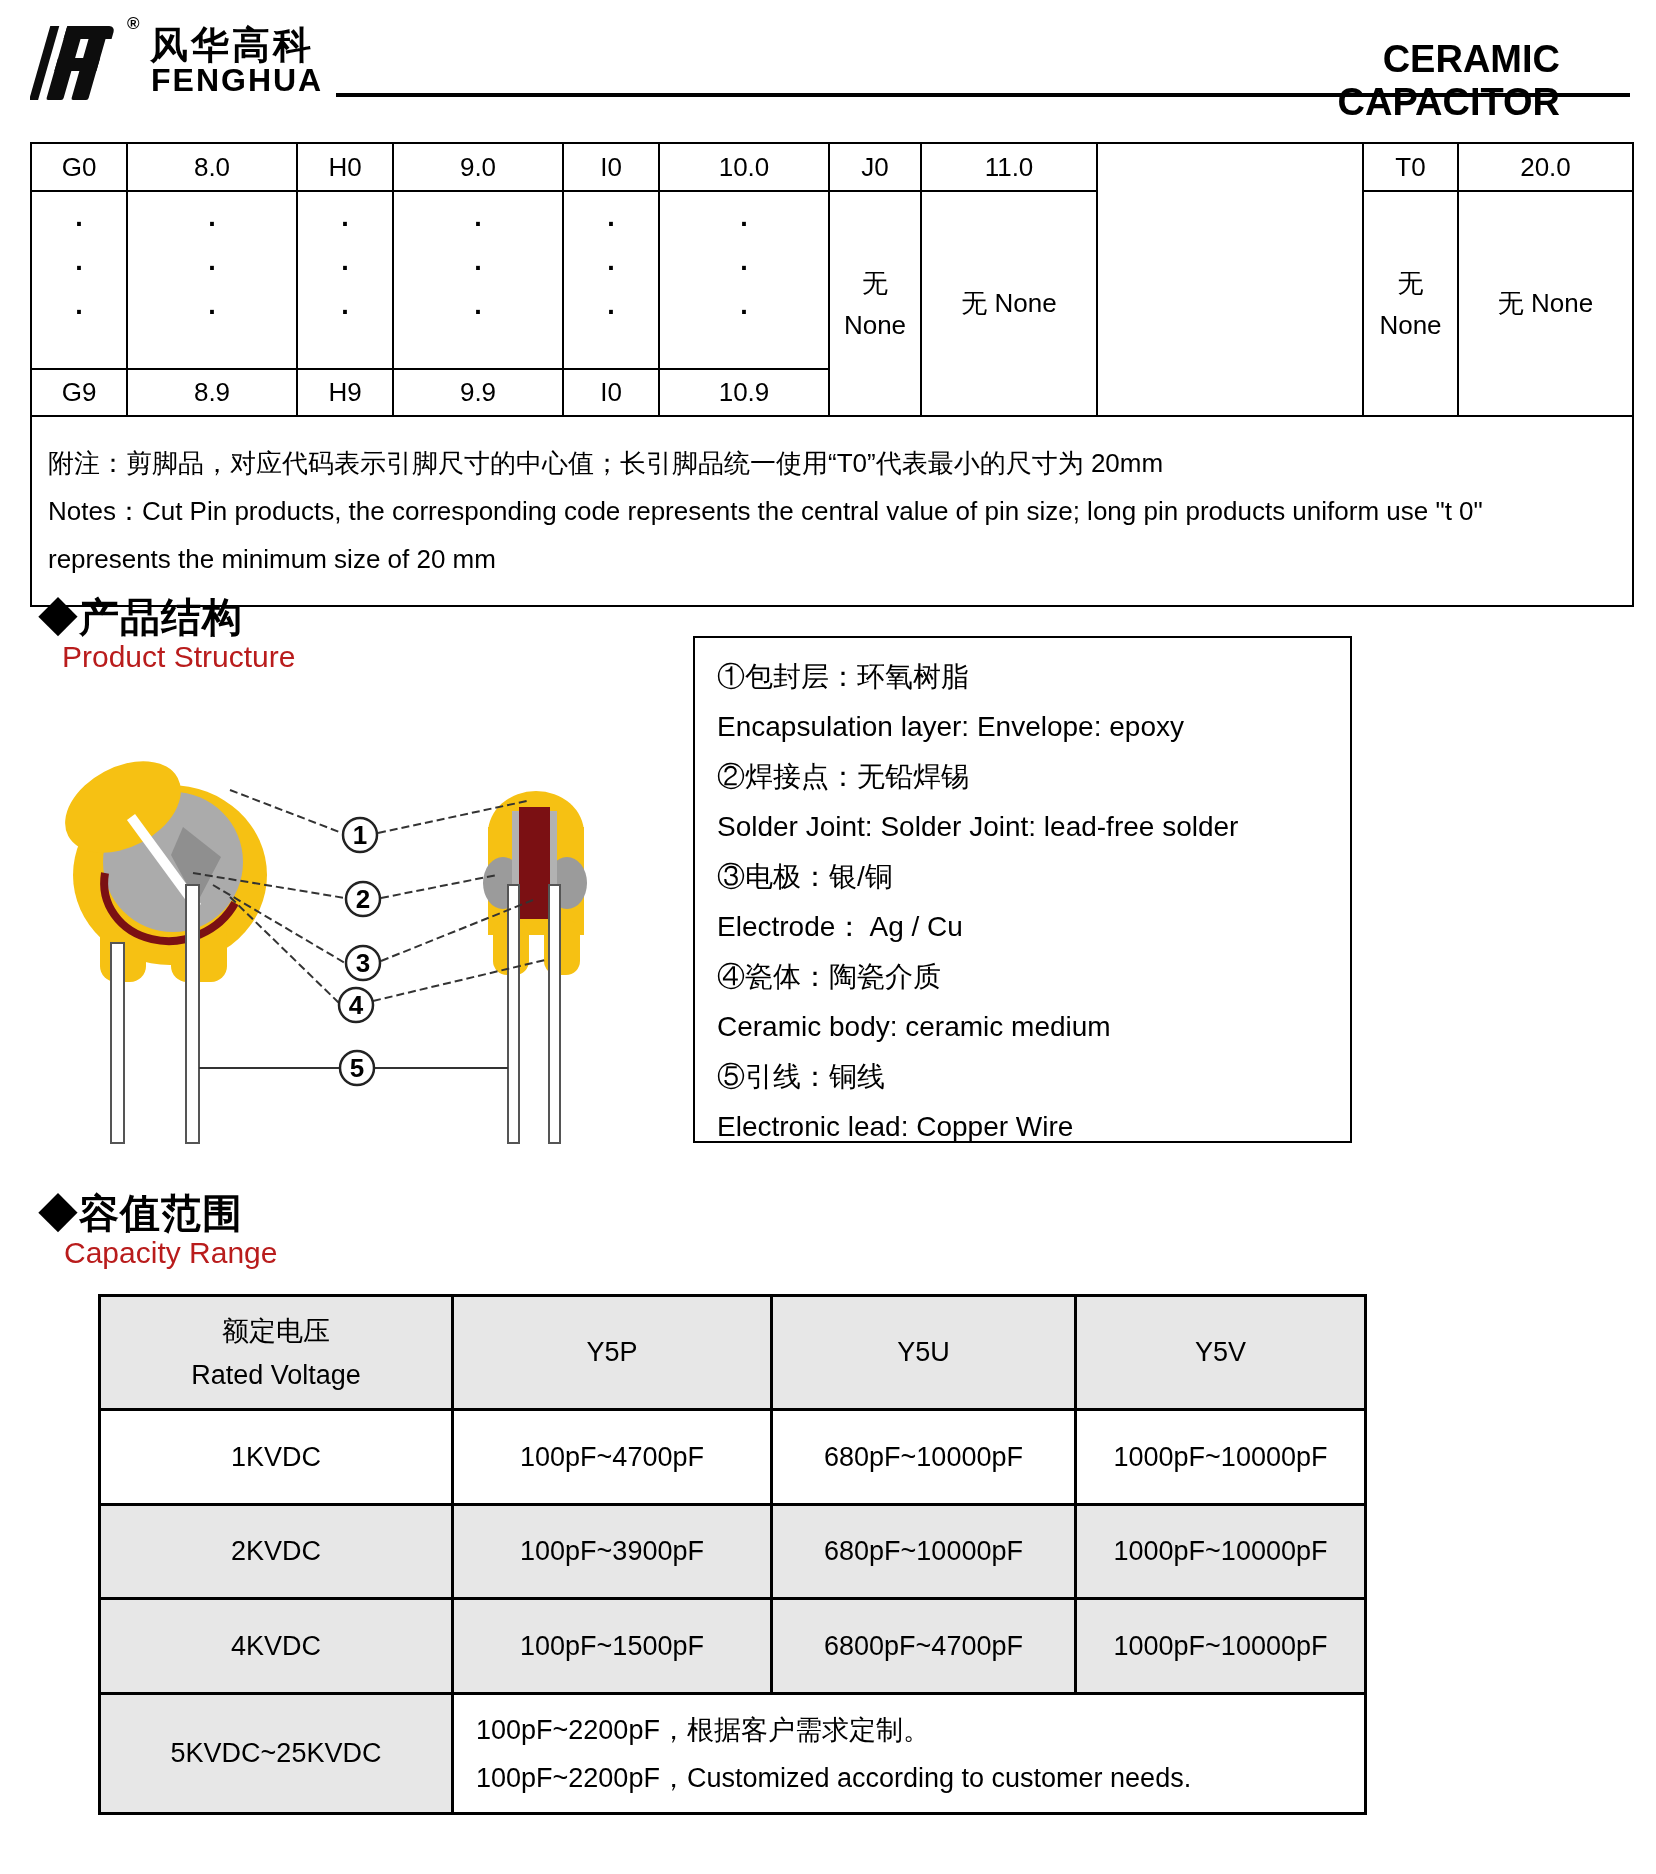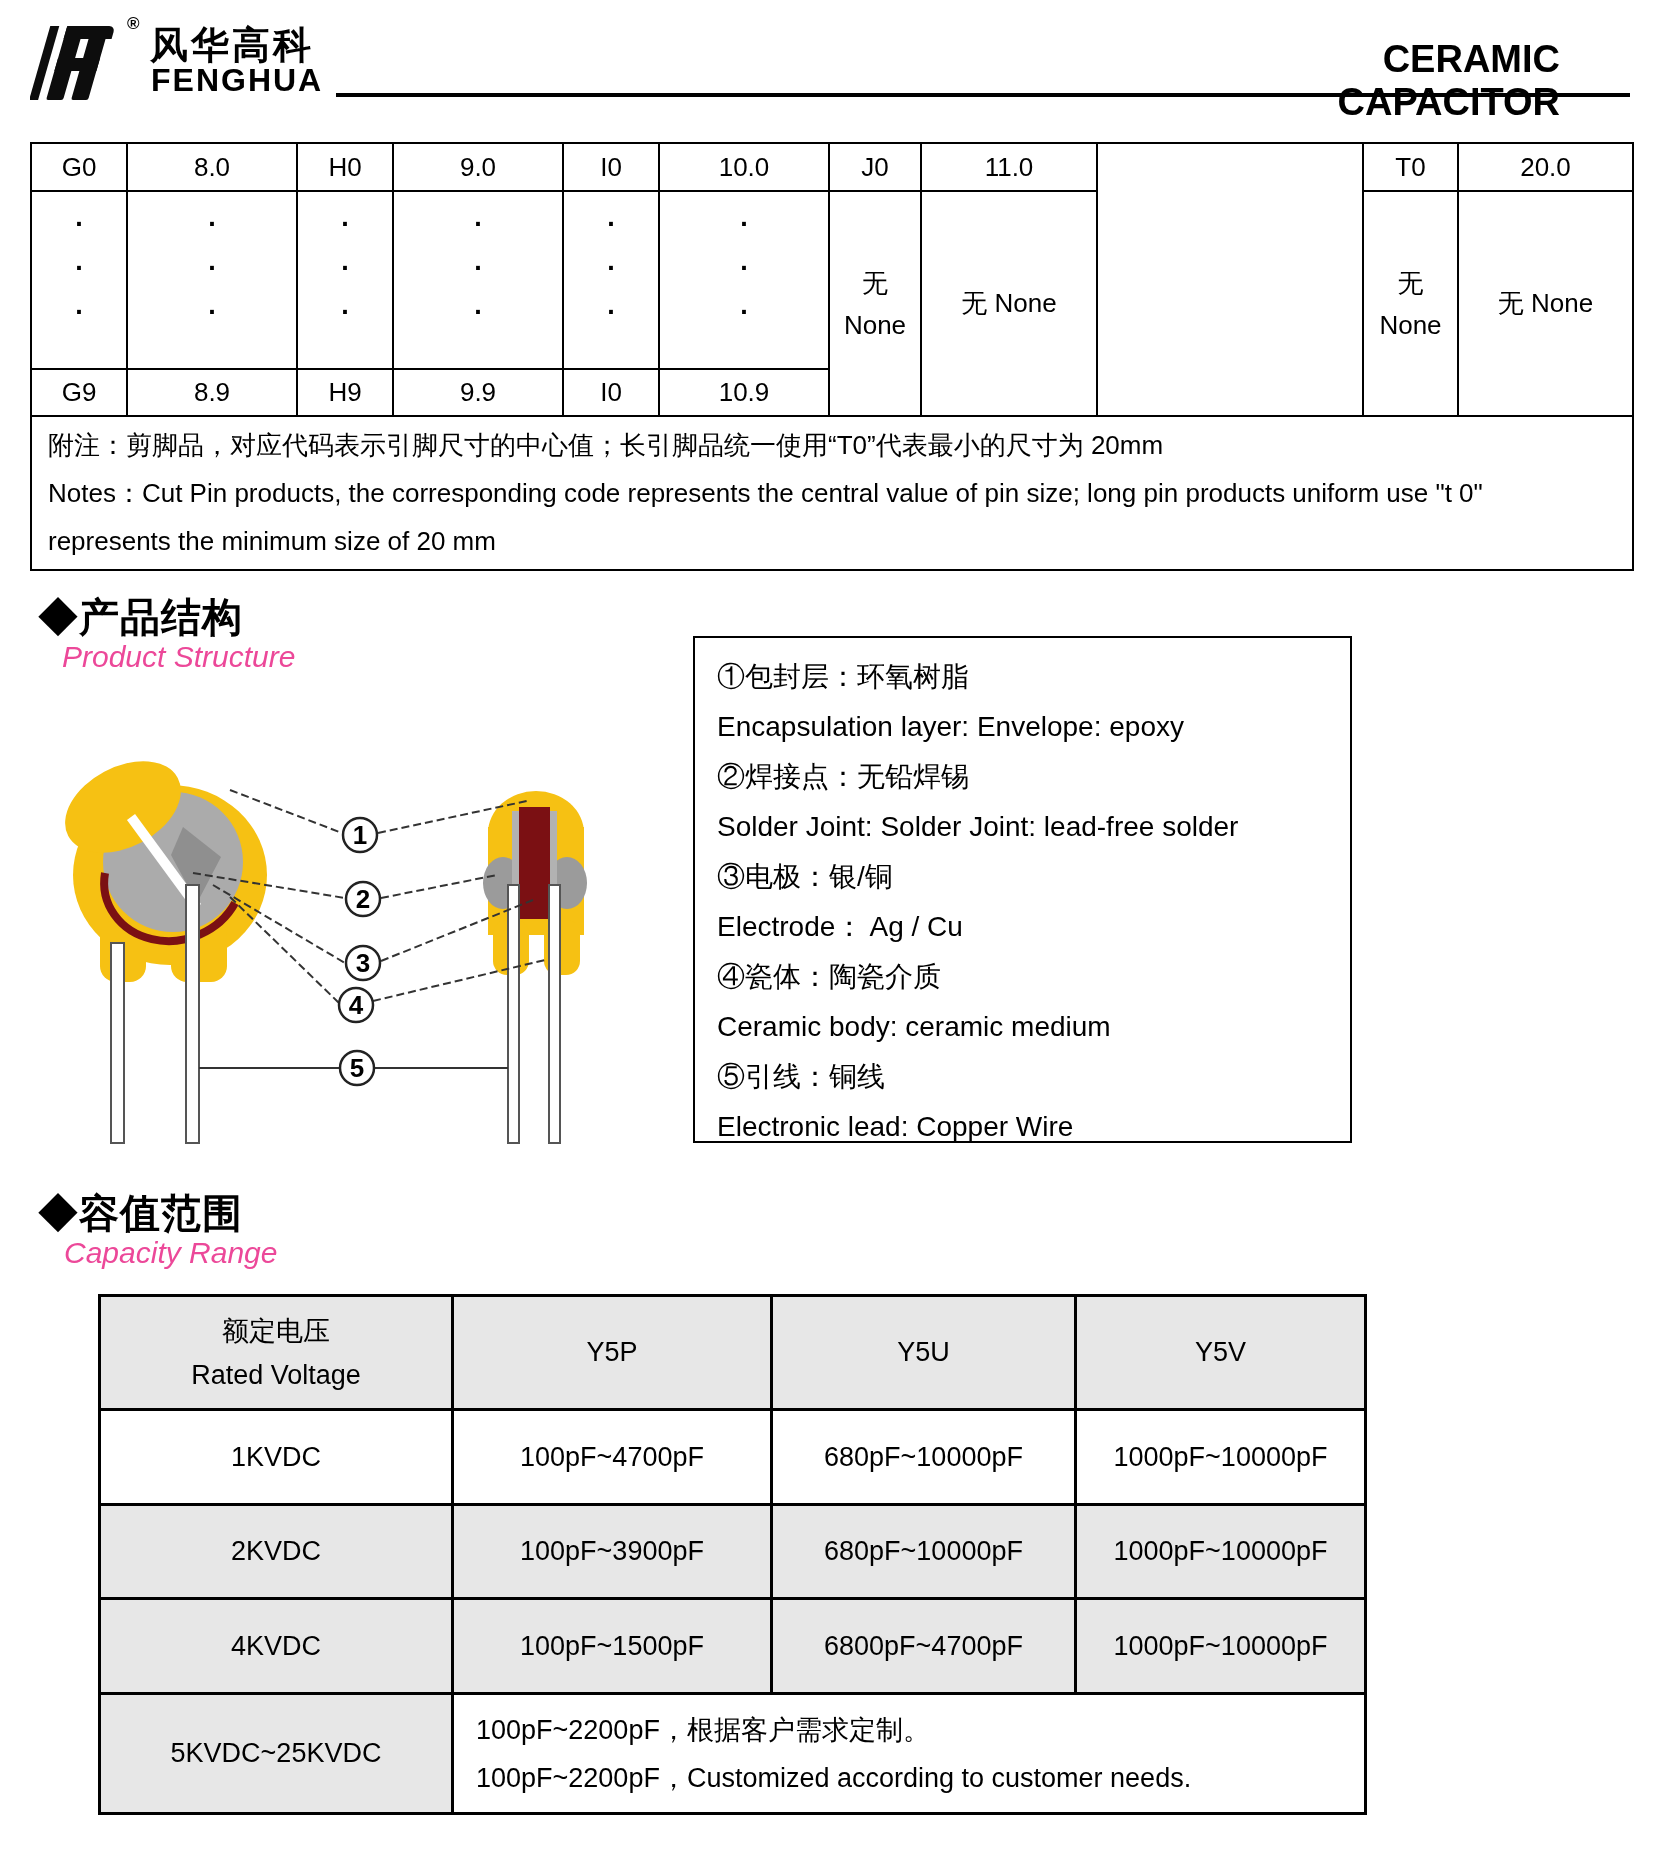--- a/index.html
+++ b/index.html
@@ -18,24 +18,24 @@
   
   .pin-table{position:absolute; left:30px; top:142px; border-collapse:collapse; table-layout:fixed; width:1602px;}
   .pin-table td{border:2px solid #000; text-align:center; vertical-align:middle; font-size:26px; padding:0; overflow:hidden;margin-left:28px;}
   .pin-table tr.r1{height:48px;}
   .pin-table tr.r2{height:178px;}
   .pin-table tr.r3{height:47px;}
   .dots-cell{vertical-align:top !important;}
   .dots{display:flex; flex-direction:column; align-items:center; padding-top:12px; gap:18px;
         font-size:27px; font-weight:700; line-height:26px;}
   .none-stack{line-height:42px;}
-  .notes-cell{text-align:left !important; padding:4px 16px !important; font-size:26px; line-height:48px;}
+  .notes-cell{text-align:left !important; padding:22px 16px !important; font-size:26px; line-height:48px;}
   
   .sec-head-cn{position:absolute; font-size:40px; font-weight:bold; letter-spacing:1px;}
-  .sec-head-en{position:absolute; font-size:30px; color:#ec4899;font-style:italic;}
+  .sec-head-en{position:absolute; font-size:30px; color:#b91c1c;}
   .ps-cn{left:38px; top:590px;}
   .ps-en{left:62px; top:640px;}
   .cr-cn{left:38px; top:1186px;}
   .cr-en{left:64px; top:1236px;}
   
   .diagram{position:absolute; left:45px; top:735px;}
   
   .legend-box{position:absolute; left:693px; top:636px; width:659px; height:507px;
               border:2px solid #000; box-sizing:border-box; padding:14px 10px 0 22px;}
   .legend-box div{line-height:50px; font-size:28px; white-space:nowrap;}

